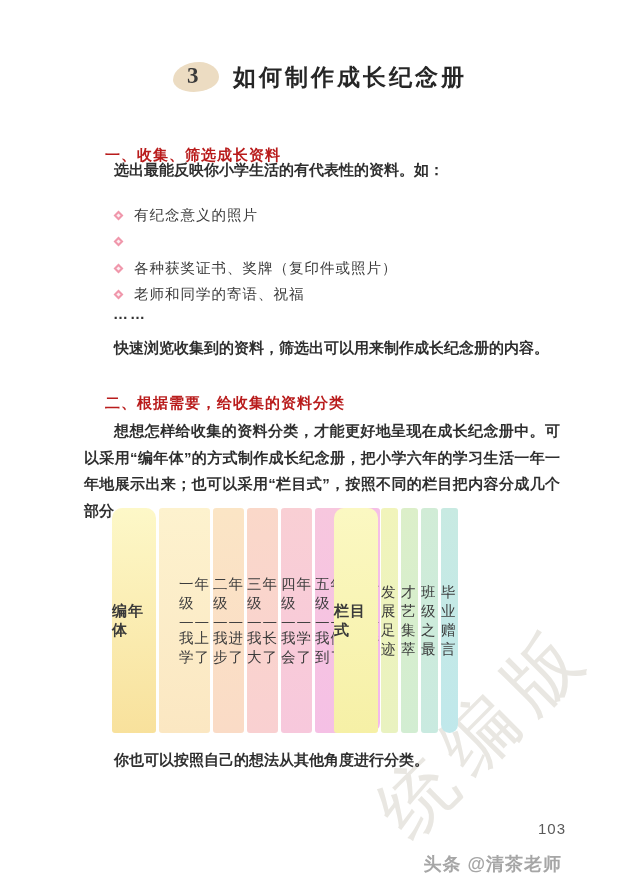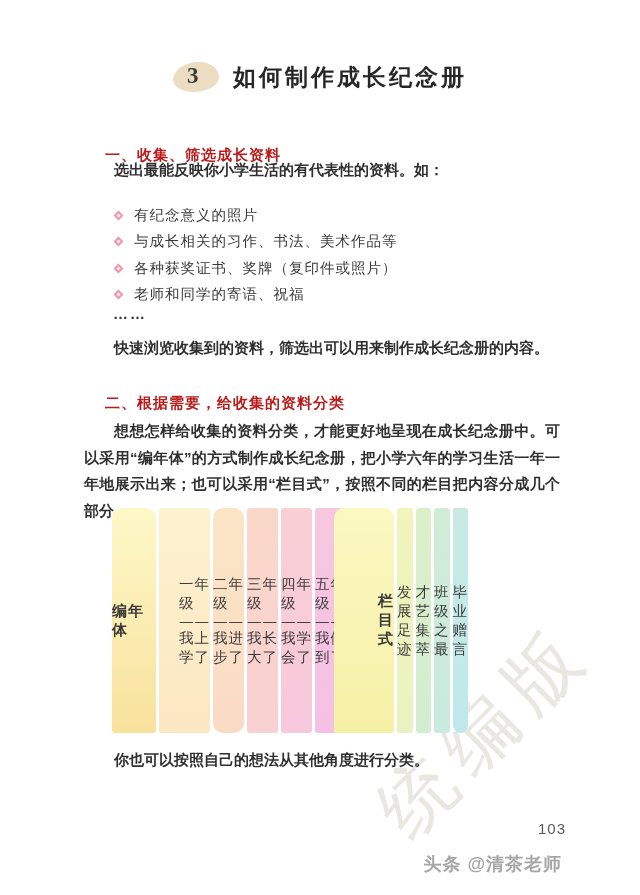--- a/index.html
+++ b/index.html
@@ -171,21 +171,20 @@
 
   <p class="para para1">选出最能反映你小学生活的有代表性的资料。如：</p>
 
   <ul class="bullet-list">
     <li class="bullet-item">
       <span class="diamond"></span>
       <span>有纪念意义的照片</span>
     </li>
     <li class="bullet-item">
       <span class="diamond"></span>
-      <span>与成长相关的习作、书法、美术作品等</span>
     </li>
     <li class="bullet-item">
       <span class="diamond"></span>
       <span>各种获奖证书、奖牌（复印件或照片）</span>
     </li>
     <li class="bullet-item">
       <span class="diamond"></span>
       <span>老师和同学的寄语、祝福</span>
     </li>
   </ul>
@@ -196,29 +195,29 @@
 
   <div class="sec-heading sec2-heading">二、根据需要，给收集的资料分类</div>
 
   <p class="para para3">想想怎样给收集的资料分类，才能更好地呈现在成长纪念册中。可以采用“编年体”的方式制作成长纪念册，把小学六年的学习生活一年一年地展示出来；也可以采用“栏目式”，按照不同的栏目把内容分成几个部分。</p>
 
   <div class="tables-area">
 
     <div class="ctable left">
       <div class="ctable-header" style="background: linear-gradient(rgb(253, 248, 200), rgb(248, 225, 156));">编年体</div>
       <div class="ctable-row" style="background: linear-gradient(rgb(253, 242, 206), rgb(251, 231, 194)); padding-left: 20px;">一年级——我上学了</div>
-      <div class="ctable-row" style="background: linear-gradient(rgb(251, 229, 197), rgb(250, 219, 198)); border-radius: 10px;">二年级——我进步了</div>
+      <div class="ctable-row" style="background: linear-gradient(rgb(251, 229, 197), rgb(250, 219, 198));">二年级——我进步了</div>
       <div class="ctable-row" style="background: linear-gradient(rgb(250, 216, 201), rgb(249, 208, 209));">三年级——我长大了</div>
       <div class="ctable-row" style="background: linear-gradient(rgb(249, 207, 212), rgb(247, 200, 220));">四年级——我学会了</div>
       <div class="ctable-row" style="background: linear-gradient(rgb(247, 199, 222), rgb(245, 192, 229));">五年级——我做到了</div>
       <div class="ctable-row" style="background: linear-gradient(rgb(245, 191, 230), rgb(243, 184, 236));">六年级——我毕业了</div>
     </div>
 
     <div class="ctable right">
-      <div class="ctable-header" style="background: linear-gradient(rgb(251, 248, 194), rgb(246, 240, 166)); padding-left: 44px;">栏目式</div>
+      <div class="ctable-header" style="background: linear-gradient(rgb(251, 248, 194), rgb(246, 240, 166));">栏目式</div>
       <div class="ctable-row" style="background: linear-gradient(rgb(241, 244, 187), rgb(233, 242, 192));">发展足迹</div>
       <div class="ctable-row" style="background: linear-gradient(rgb(220, 239, 201), rgb(210, 237, 210));">才艺集萃</div>
       <div class="ctable-row" style="background: linear-gradient(rgb(209, 236, 214), rgb(201, 234, 224));">班级之最</div>
       <div class="ctable-row" style="background: linear-gradient(rgb(200, 234, 226), rgb(192, 232, 235));">毕业赠言</div>
     </div>
 
   </div>
 
   <p class="para para4">你也可以按照自己的想法从其他角度进行分类。</p>
 

